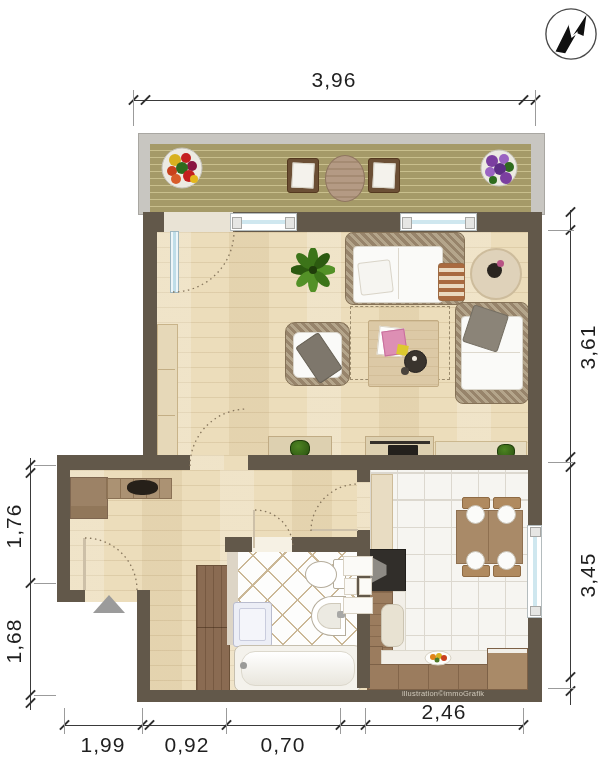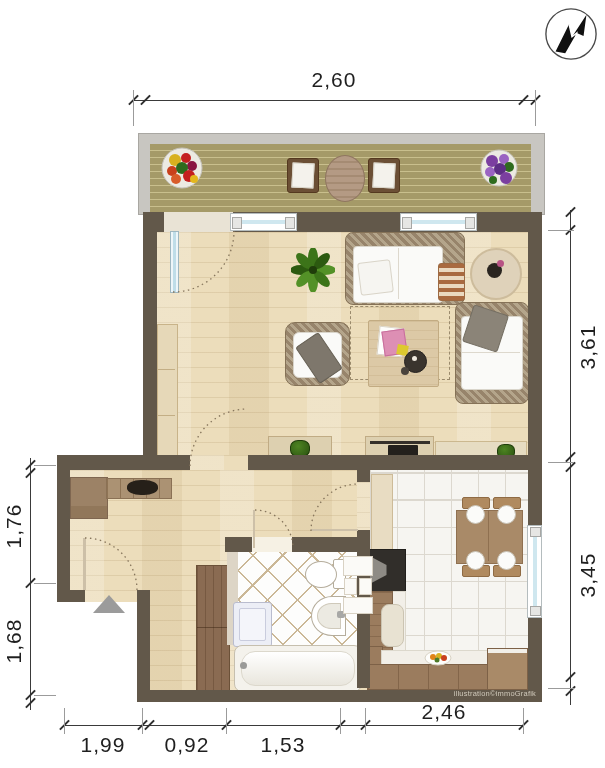--- a/index.html
+++ b/index.html
@@ -52,21 +52,21 @@
   .sink::after{content:"";position:absolute;left:5px;top:6px;width:22px;height:24px;background:#eceae2;border:1px solid #cfc9ba;border-radius:60% 0 0 60%/50% 0 0 50%;}
   .stove{background:#312e2a;border:1px solid #211f1c;}
   .stove::after{content:"";position:absolute;left:2px;top:2px;width:30px;height:36px;background:#8e8b85;
     clip-path:polygon(0 12%,55% 36%,55% 64%,0 88%);}
   
   .dimline{position:absolute;background:#3a3a3a;}
   .tick{position:absolute;width:13px;height:2px;background:#2e2e2e;transform:rotate(-45deg);}
   .ext{position:absolute;background:#9b9b9b;}
   .dimlabel{position:absolute;font-size:21px;color:#1f1f1f;letter-spacing:1px;text-align:center;}
   .dimlabel.v{transform:rotate(-90deg);}
-  .watermark{position:absolute;font-size:7.5px;color:#cfc8ba;text-align:right;letter-spacing:.2px;}
+  .watermark{position:absolute;font-size:7.5px;color:#cfc8ba;text-align:left;letter-spacing:.2px;}
   svg{display:block;}
 </style>
 </head>
 <body>
 
 <div id="canvas">
 
   <div class="abs" style="left:543px;top:6px;width:56px;height:56px;">
     <svg width="56" height="56" viewBox="0 0 58 58">
       <circle cx="29" cy="29" r="26" fill="none" stroke="#4a4a4a" stroke-width="1.4"></circle>
@@ -261,21 +261,21 @@
       <path d="M 173 292 A 61 61 0 0 0 234 231"></path>
       <path d="M 190 466 A 57 57 0 0 1 247 409"></path>
       <path d="M 85 538 A 52 52 0 0 1 137 590"></path>
       <path d="M 255 510 A 38 38 0 0 1 293 548"></path>
       <path d="M 311 531 A 47 47 0 0 1 358 484"></path>
     </g>
   </svg>
 
   <div class="watermark" style="left:402px;top:689px;width:134px;">illustration©immoGrafik</div>
 
-  <div class="dimlabel" style="left:284px;top:68px;width:100px;">2,60</div>
+  <div class="dimlabel" style="left:284px;top:68px;width:100px;">3,96</div>
   <div class="dimline" style="left:133px;top:100px;width:402px;height:1px;"></div>
   <div class="tick" style="left:127px;top:99px;"></div>
   <div class="tick" style="left:139px;top:99px;"></div>
   <div class="tick" style="left:517px;top:99px;"></div>
   <div class="tick" style="left:529px;top:99px;"></div>
   <div class="ext" style="left:133px;top:90px;width:1px;height:36px;"></div>
   <div class="ext" style="left:535px;top:90px;width:1px;height:36px;"></div>
 
   <div class="dimline" style="left:64px;top:725px;width:459px;height:1px;"></div>
   <div class="tick" style="left:58px;top:724px;"></div>
@@ -286,21 +286,21 @@
   <div class="tick" style="left:359px;top:724px;"></div>
   <div class="tick" style="left:517px;top:724px;"></div>
   <div class="ext" style="left:64px;top:708px;width:1px;height:26px;"></div>
   <div class="ext" style="left:142px;top:708px;width:1px;height:26px;"></div>
   <div class="ext" style="left:226px;top:708px;width:1px;height:26px;"></div>
   <div class="ext" style="left:340px;top:708px;width:1px;height:26px;"></div>
   <div class="ext" style="left:365px;top:708px;width:1px;height:26px;"></div>
   <div class="ext" style="left:523px;top:708px;width:1px;height:26px;"></div>
   <div class="dimlabel" style="left:73px;top:733px;width:60px;">1,99</div>
   <div class="dimlabel" style="left:157px;top:733px;width:60px;">0,92</div>
-  <div class="dimlabel" style="left:253px;top:733px;width:60px;">1,53</div>
+  <div class="dimlabel" style="left:253px;top:733px;width:60px;">0,70</div>
   <div class="dimlabel" style="left:414px;top:700px;width:60px;">2,46</div>
 
   <div class="dimline" style="left:30px;top:458px;width:1px;height:252px;"></div>
   <div class="tick" style="left:24px;top:464px;"></div>
   <div class="tick" style="left:24px;top:472px;"></div>
   <div class="tick" style="left:24px;top:582px;"></div>
   <div class="tick" style="left:24px;top:694px;"></div>
   <div class="tick" style="left:24px;top:702px;"></div>
   <div class="ext" style="left:34px;top:465px;width:22px;height:1px;"></div>
   <div class="ext" style="left:34px;top:583px;width:22px;height:1px;"></div>

